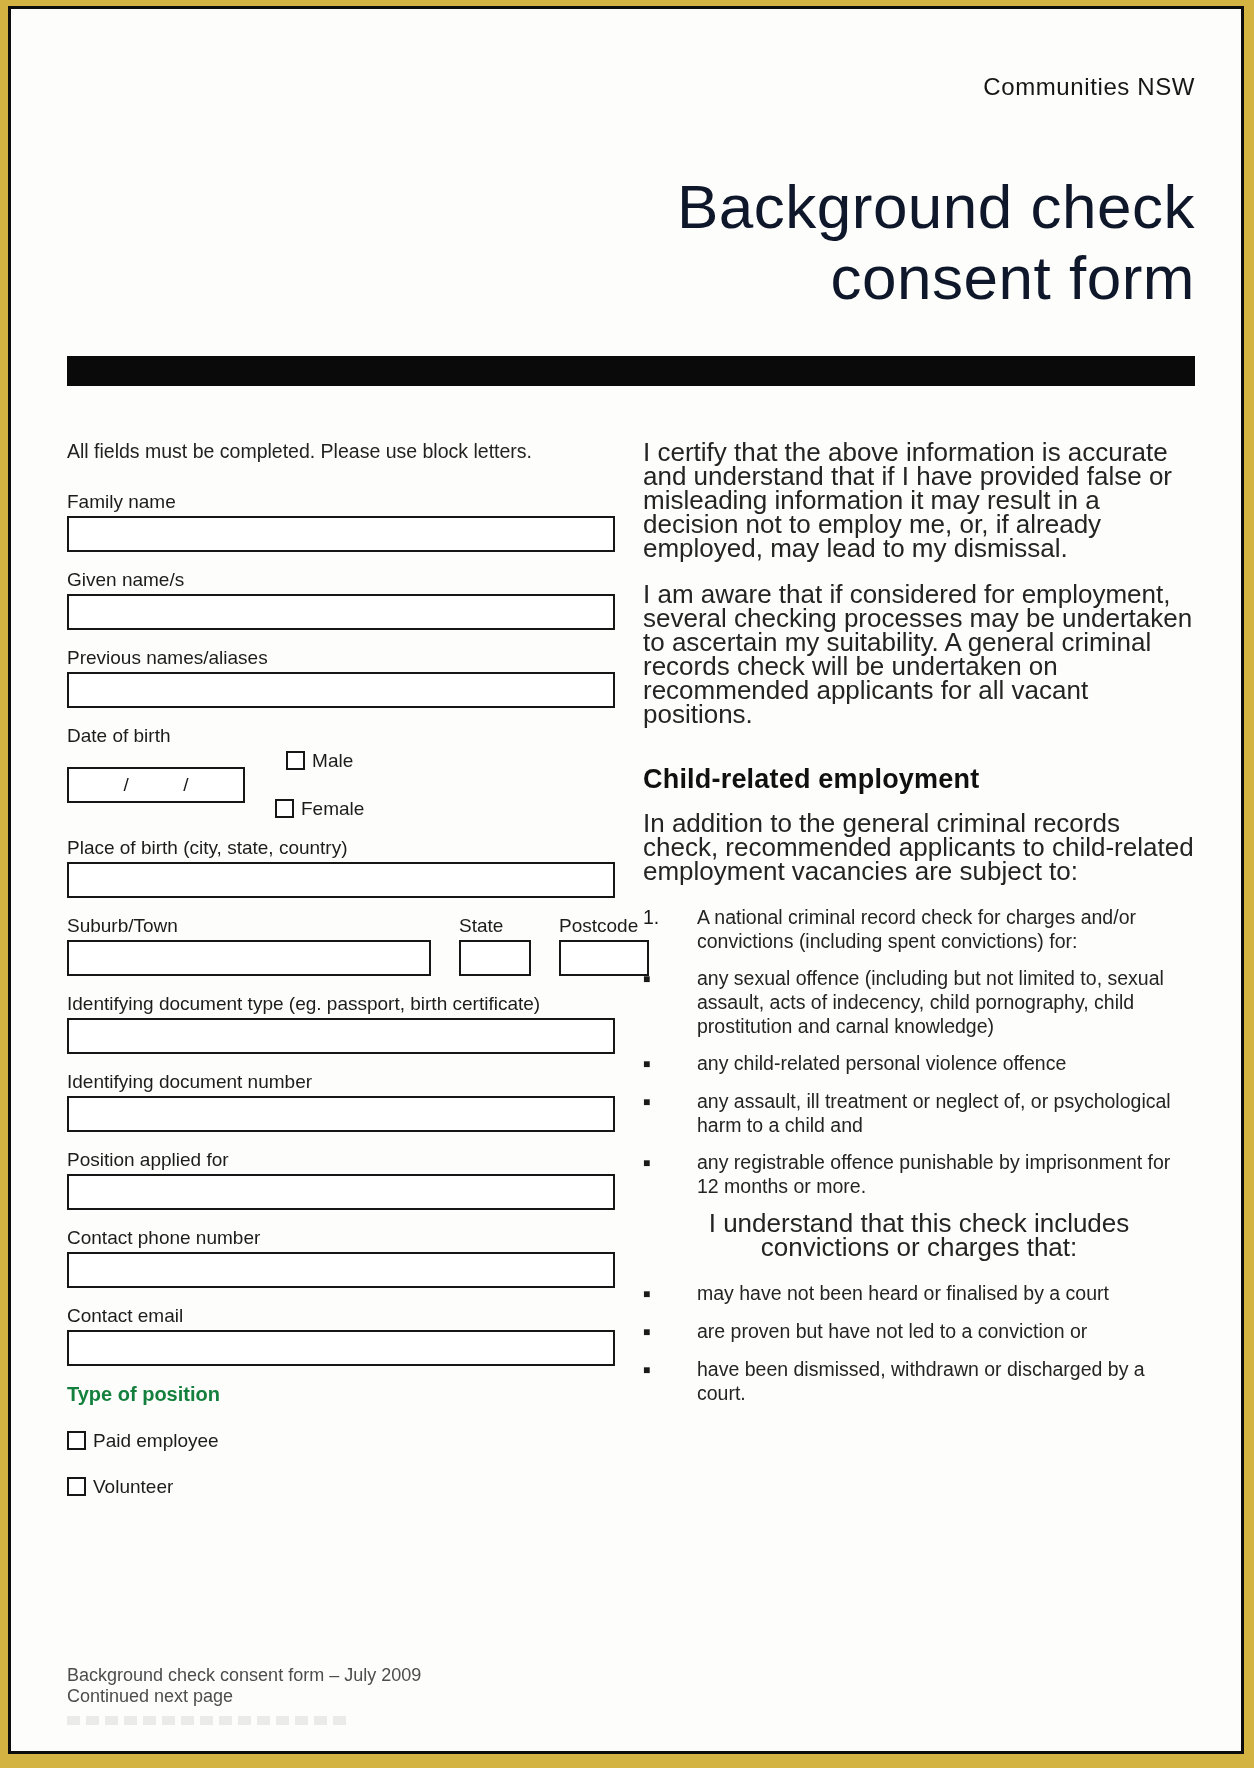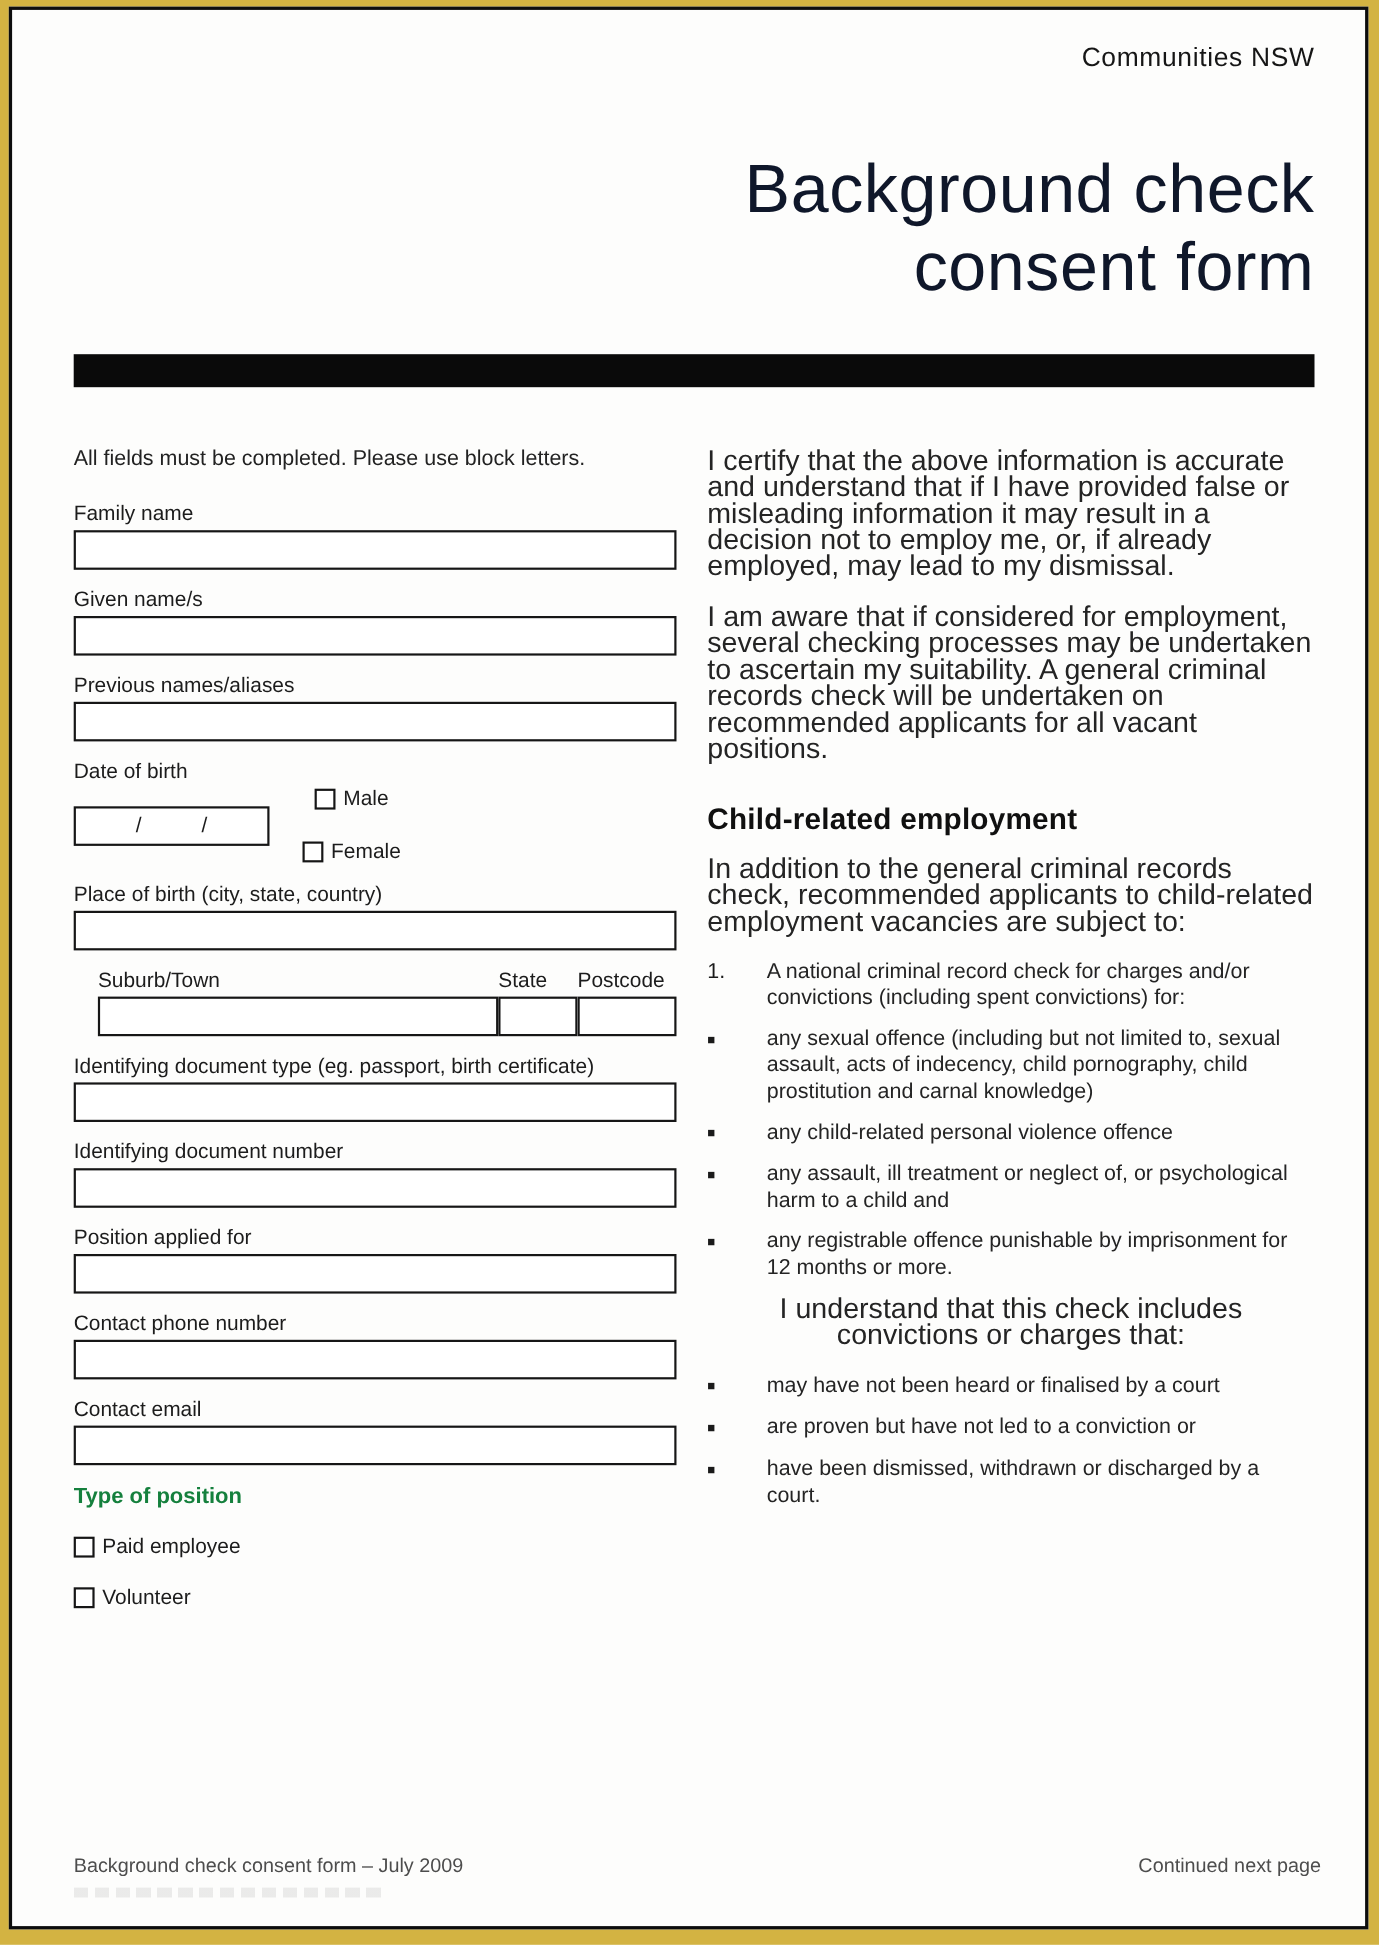--- a/index.html
+++ b/index.html
@@ -13,21 +13,21 @@
   .page {
     position:absolute;
     top:6px; left:8px; right:10px; bottom:14px;
     background:#fdfdfc;
     border:3px solid #0d0d0d;
     box-sizing:border-box;
     padding:0 46px 0 56px;
     overflow:hidden;
   }
   .brand {
-    padding-top:30px;
+    padding-top:64px;
     text-align:right;
     font-size:24px;
     letter-spacing:0.6px;
     color:#161616;
   }
   .title {
     margin-top:70px;
     text-align:right;
     font-size:62px;
     line-height:1.15;
@@ -84,21 +84,21 @@
     box-sizing:border-box;
     flex:none;
   }
   .check-label { font-size:19px; color:#1c1c1c; margin-left:7px; }
 
   .addr-box { height:76px; position:relative; }
   .addr-divider {
     position:absolute; left:2px; right:2px; top:50%;
     border-top:1px dotted #8f8f8f;
   }
-  .srow { display:flex; gap:0;justify-content:flex-end; }
+  .srow { display:flex; gap:28px; }
   .w-suburb { width:364px; flex:none; }
   .w-state { width:72px; flex:none; }
   .w-postcode { width:90px; flex:none; }
 
   .type-heading {
     font-size:20px;
     font-weight:bold;
     color:#15803d;
   }
   .type-option { display:flex; align-items:center; margin-top:24px; }
@@ -117,25 +117,26 @@
     letter-spacing:0.2px;
   }
   .li { display:flex; margin-bottom:13px; }
   .li .marker { width:54px; flex:none; font-size:19.5px; line-height:24px; color:#1a1a1a; }
   .li.bullet .marker { font-size:12px; line-height:24px; padding-top:1px; }
   .li .txt { flex:1; font-size:19.5px; line-height:24px; color:#242424; }
   .understand { margin-top:24px;text-align:center; }
 
   .footer {
     position:absolute;
-    left:56px; right:40px; bottom:44px;
+    left:56px; right:56px; bottom:44px;
     display:flex;
     justify-content:space-between;
     font-size:18px;
     color:#4d4d4d;
+    flex-direction:column;
   }
   .watermark {
     position:absolute;
     left:56px; bottom:26px;
     width:280px; height:9px;
     opacity:0.16;
     background:repeating-linear-gradient(90deg,#8a8a8a 0 13px,transparent 13px 19px);
   }
 </style>
 </head>

